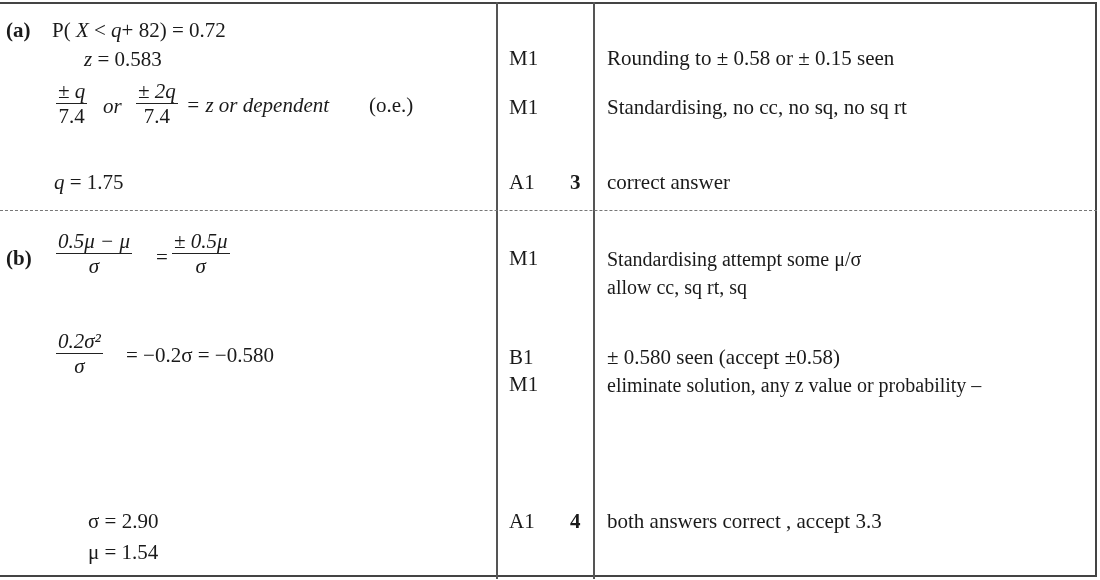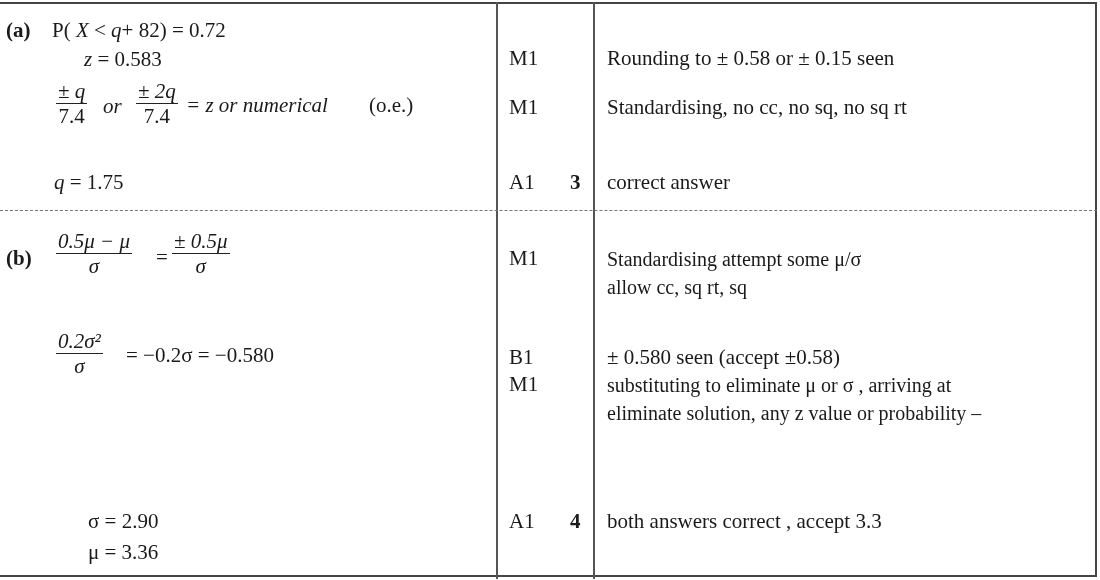--- a/index.html
+++ b/index.html
@@ -31,21 +31,21 @@
 
 <div class="frac" style="left:56px;top:79px">
   <span class="num i">± q</span>
     <span class="den">7.4</span>
 </div>
 <span class="t i" style="left:103px;top:94px">or</span>
 <div class="frac" style="left:136px;top:79px">
   <span class="num i">± 2q</span>
     <span class="den">7.4</span>
 </div>
-<span class="t i" style="left:186px;top:93px">= z or numerical</span>
+<span class="t i" style="left:186px;top:93px">= z or dependent</span>
 <span class="t" style="left:369px;top:93px">(o.e.)</span>
 <span class="t" style="left:54px;top:170px"><span class="i">q</span><span> = 1.75</span></span>
 
 <span class="t" style="left:509px;top:46px">M1</span>
 <span class="t" style="left:607px;top:46px">Rounding to ± 0.58 or ± 0.15 seen</span>
 <span class="t" style="left:509px;top:95px">M1</span>
 <span class="t" style="left:607px;top:95px">Standardising, no cc, no sq, no sq rt</span>
 <span class="t" style="left:509px;top:170px">A1</span>
 <span class="t b" style="left:570px;top:170px">3</span>
 <span class="t" style="left:607px;top:170px">correct answer</span>
@@ -61,29 +61,28 @@
     <span class="den">σ</span>
 </div>
 
 <div class="frac i" style="left:56px;top:329px">
   <span class="num">0.2σ²</span>
     <span class="den">σ</span>
 </div>
 <span class="t" style="left:126px;top:343px">= −0.2σ = −0.580</span>
 
 <span class="t" style="left:88px;top:509px">σ = 2.90</span>
-<span class="t" style="left:88px;top:540px">μ = 3.36</span>
+<span class="t" style="left:88px;top:540px">μ = 1.54</span>
 
 <span class="t" style="left:509px;top:246px">M1</span>
 <div class="note" style="left:607px;top:245px">
   <div>Standardising attempt some μ/σ</div>
   <div>allow cc, sq rt, sq</div>
 </div>
 <span class="t" style="left:509px;top:345px">B1</span>
 <span class="t" style="left:607px;top:345px">± 0.580 seen (accept ±0.58)</span>
 <span class="t" style="left:509px;top:372px">M1</span>
 <div class="note" style="left:607px;top:371px">
-  <div>substituting to eliminate μ or σ , arriving at</div>
   <div>eliminate solution, any z value or probability –</div>
 </div>
 <span class="t" style="left:509px;top:509px">A1</span>
 <span class="t b" style="left:570px;top:509px">4</span>
 <span class="t" style="left:607px;top:509px">both answers correct , accept 3.3</span>
 
 </body></html>

